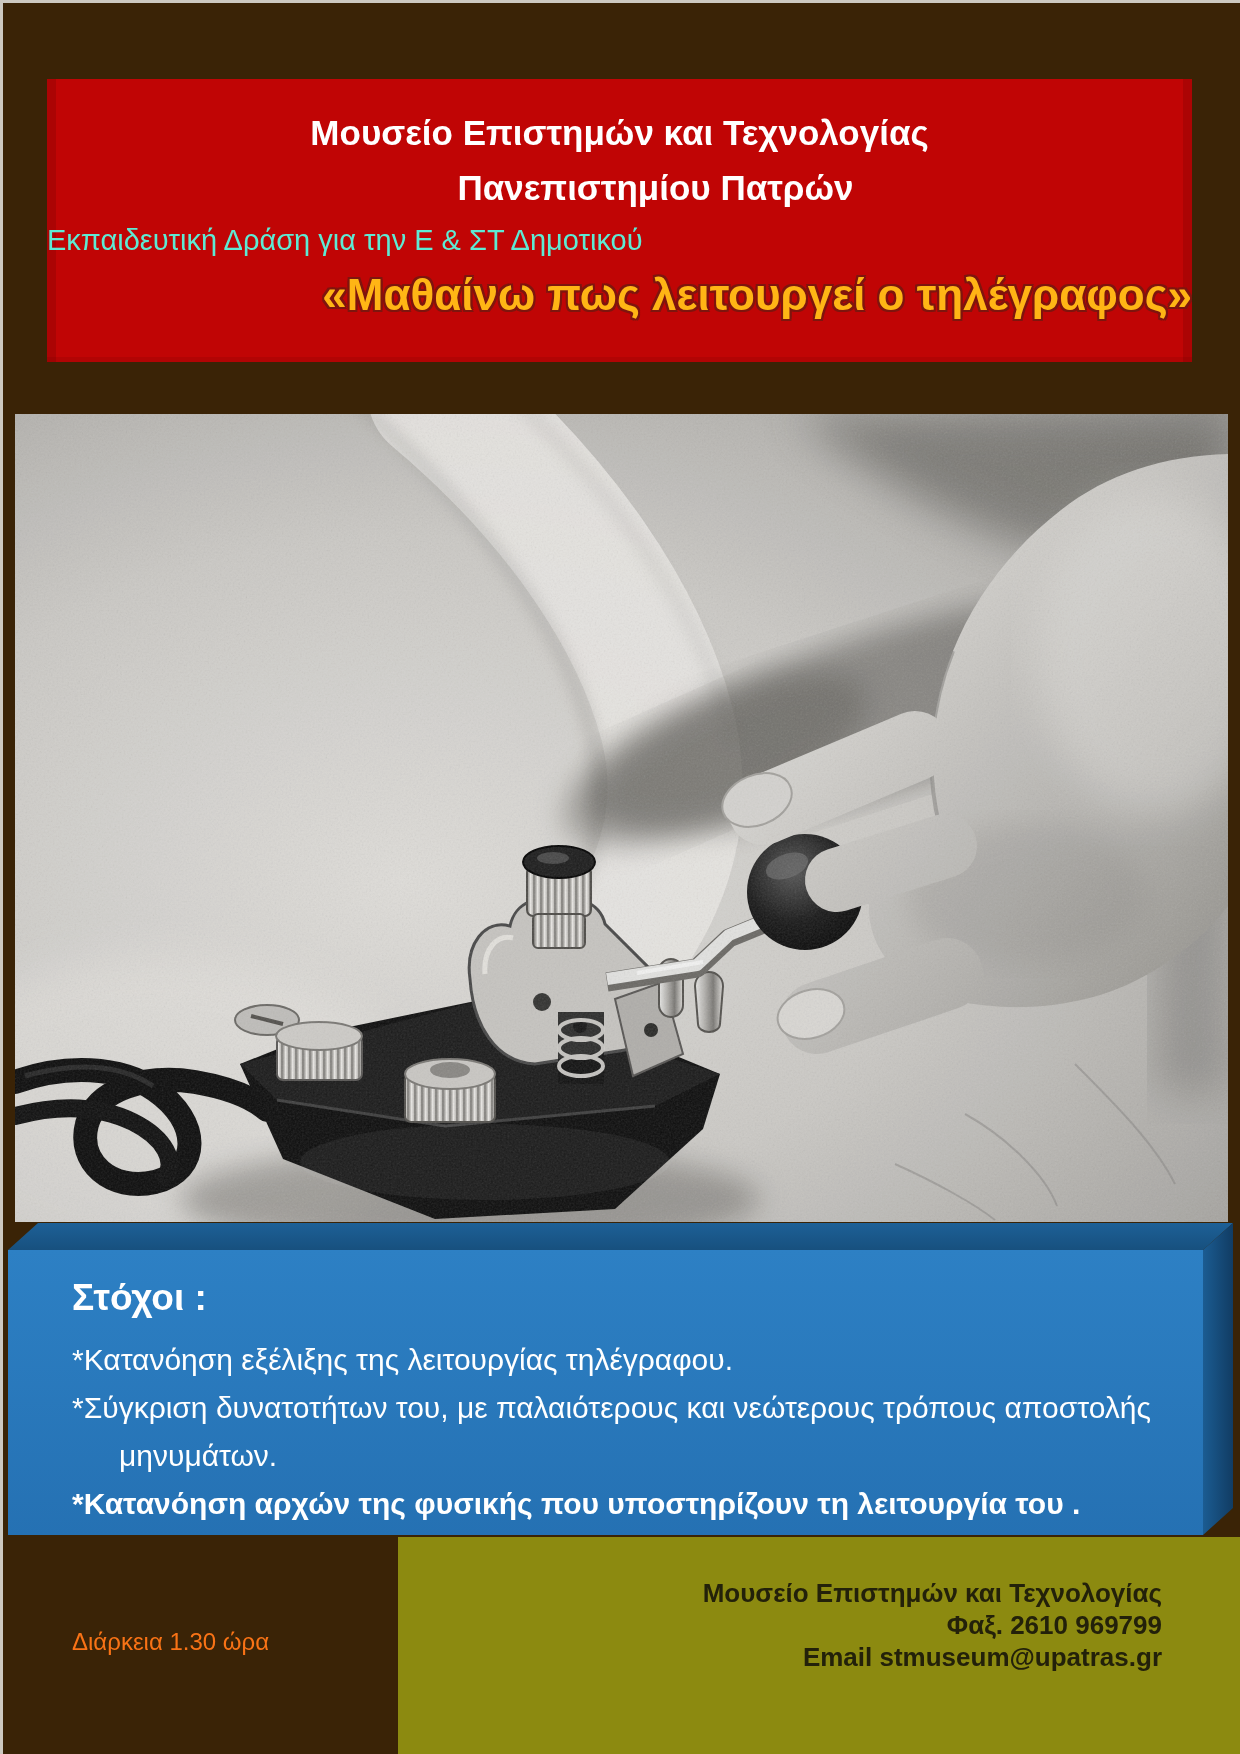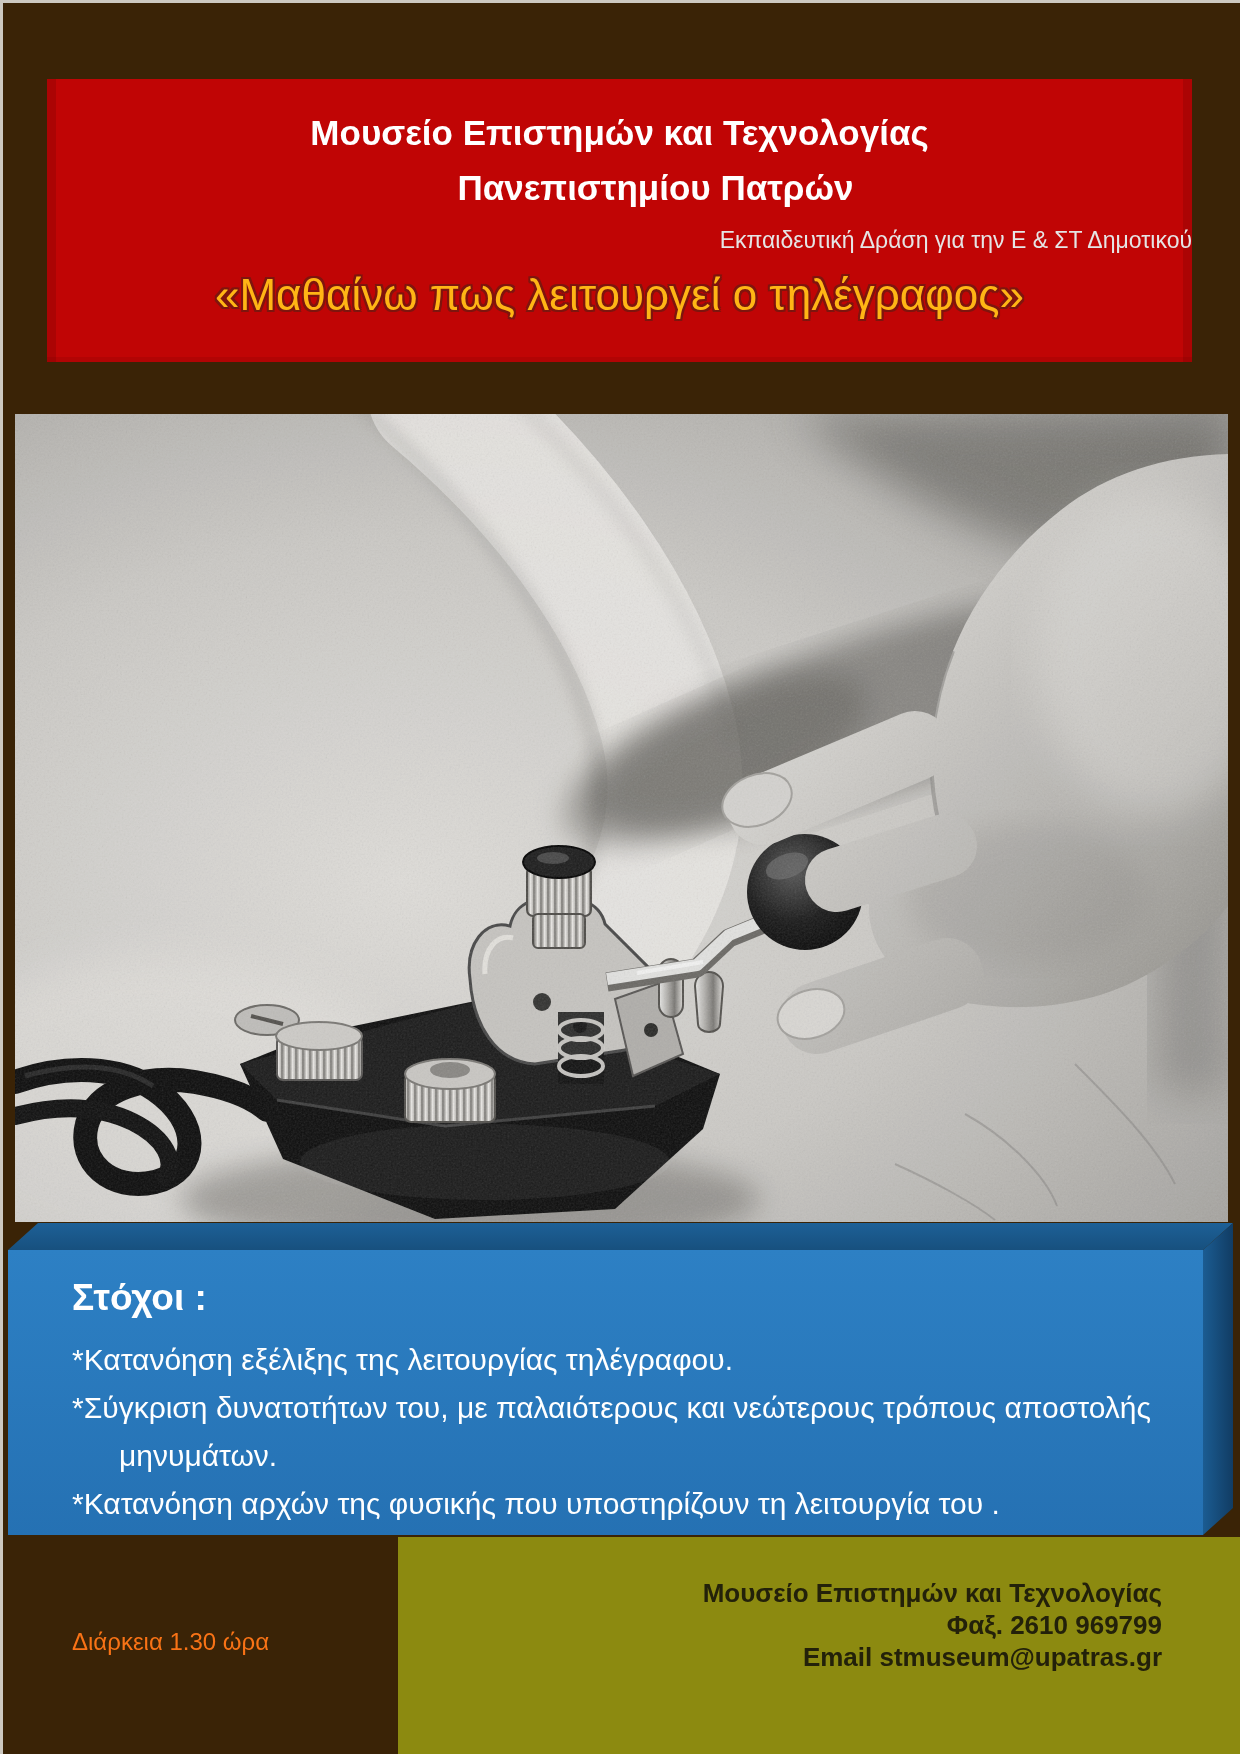--- a/index.html
+++ b/index.html
@@ -15,23 +15,23 @@
   .red-box{
     position:absolute;left:47px;top:79px;width:1145px;height:283px;
     background:#c00505;
     box-shadow:inset 9px 0 0 rgba(80,0,0,.18), inset -9px 0 0 rgba(80,0,0,.18), inset 0 -5px 0 rgba(80,0,0,.12);
   }
   .red-box .t1{position:absolute;left:0;top:25px;width:100%;height:58px;line-height:58px;
     text-align:center;color:#ffffff;font-size:35px;font-weight:700;white-space:nowrap;}
   .red-box .t2{position:absolute;left:0;top:80px;width:100%;height:58px;line-height:58px;
     text-align:center;color:#ffffff;font-size:35px;font-weight:700;white-space:nowrap;margin-left:36px;}
   .red-box .t3{position:absolute;left:0;top:141px;width:100%;height:40px;line-height:40px;
-    text-align:right;color:#e5e5e5;font-size:23px;font-weight:400;white-space:nowrap;}
+    text-align:left;color:#5eead4;font-size:29px;font-weight:400;white-space:nowrap;}
   .red-box .t4{position:absolute;left:0;top:182px;width:100%;height:68px;line-height:68px;
-    text-align:center;color:#ffb515;font-size:44px;font-weight:400;white-space:nowrap;
+    text-align:right;color:#ffb515;font-size:44px;font-weight:700;white-space:nowrap;
     text-shadow:-2px -2px 0 #7e150e, 2px -2px 0 #7e150e, -2px 2px 0 #7e150e, 2px 2px 0 #7e150e,
                 0 -2px 0 #7e150e, 0 2px 0 #7e150e, -2px 0 0 #7e150e, 2px 0 0 #7e150e;}
 
   
   .photo{position:absolute;left:15px;top:414px;width:1213px;height:808px;background:#c9c7c3;}
   .photo svg{display:block;width:100%;height:100%;}
 
   
   .goals-top-bevel{
     position:absolute;left:8px;top:1223px;width:1225px;height:27px;
@@ -45,21 +45,21 @@
   }
   .goals-front{
     position:absolute;left:8px;top:1250px;width:1195px;height:285px;
     background:linear-gradient(180deg,#2d80c4 0%,#2571b3 100%);
   }
   .goals-front .heading{position:absolute;left:64px;top:22px;height:52px;line-height:52px;
     color:#ffffff;font-size:37px;font-weight:700;white-space:nowrap;}
   .goals-front .gl{position:absolute;left:64px;height:48px;line-height:48px;
     color:#ffffff;font-size:30px;font-weight:400;white-space:nowrap;}
   .goals-front .gl1{top:86px;} .goals-front .gl2{top:134px;}
-  .goals-front .gl3{top:182px;margin-left:47px;} .goals-front .gl4{top:230px;}
+  .goals-front .gl3{top:182px;margin-left:47px;} .goals-front .gl4{top:230px;font-weight:bold;}
 
   
   .contact-box{position:absolute;left:398px;top:1537px;width:842px;height:217px;background:#8c8a10;}
   .contact-lines{position:absolute;right:78px;top:40px;text-align:right;
     color:#23210a;font-size:26px;font-weight:700;line-height:32px;white-space:nowrap;}
   .duration{position:absolute;left:72px;top:1620px;height:44px;line-height:44px;
     color:#f97316;font-size:24px;font-weight:400;white-space:nowrap;}
 </style>
 </head>
 <body>

